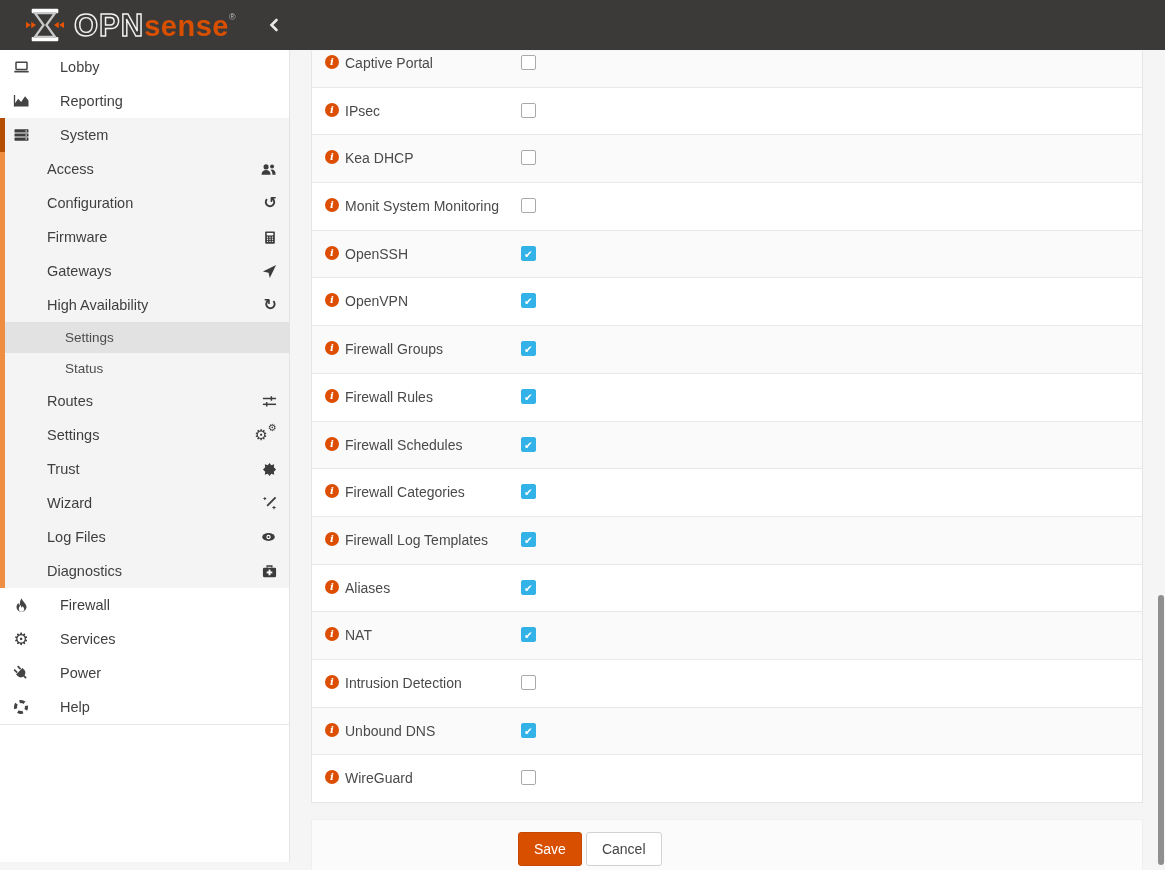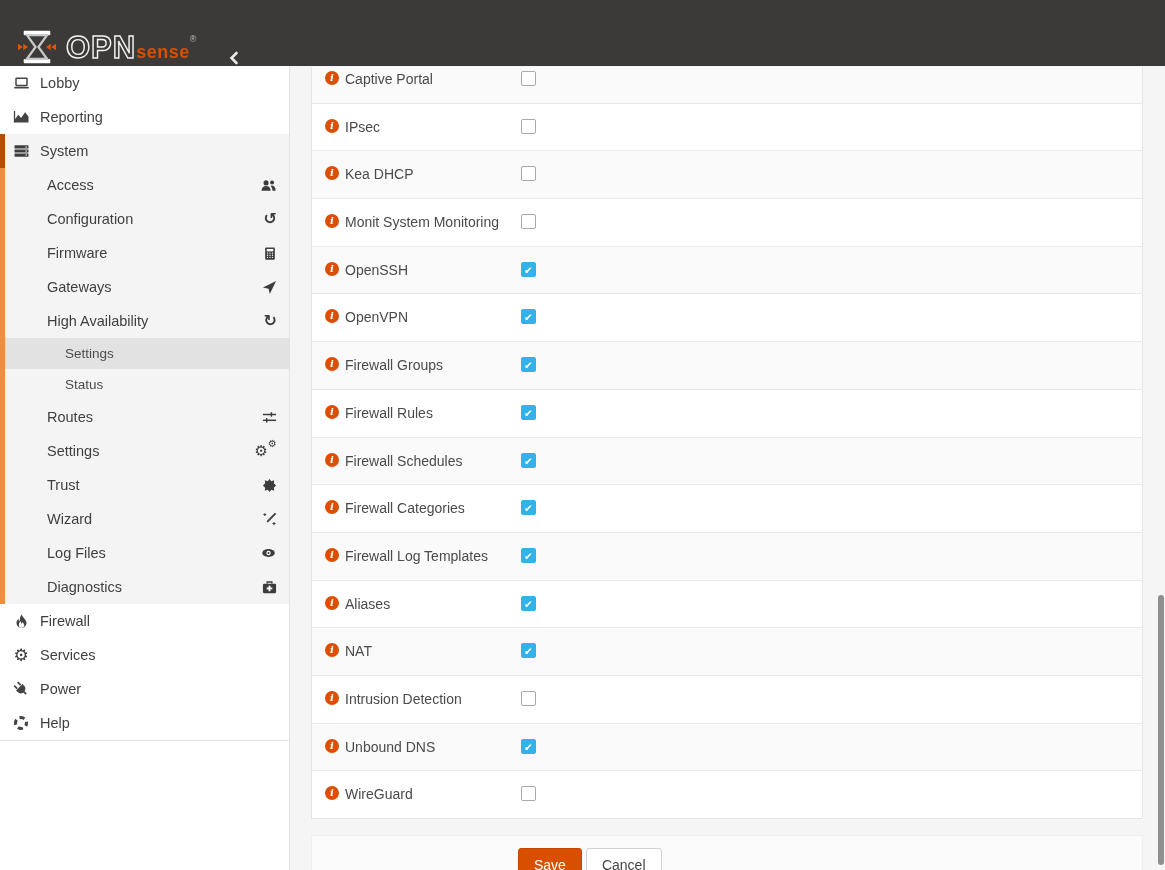--- a/index.html
+++ b/index.html
@@ -1,48 +1,48 @@
 <!DOCTYPE html>
 <html><head>
 <meta charset="utf-8">
 <style>
   * { margin:0; padding:0; box-sizing:border-box; }
   html,body { width:1165px; height:870px; overflow:hidden;
     font-family:"Liberation Sans", sans-serif; background:#f5f5f5; color:#404040; }
 
   
-  .topbar { position:relative; height:66px; background:#3b3a38; display:flex; align-items:flex-end;
-    padding:0 8px 0 18px; z-index:10; }
+  .topbar { position:relative; height:50px; background:#3b3a38; display:flex; align-items:center;
+    padding:0 8px 0 26px; z-index:10; }
   .brand { display:flex; align-items:center; gap:4px; cursor:pointer; }
   .brand-txt { display:flex; align-items:baseline; margin-left:6px; }
   .brand-opn { font-size:31px; font-weight:bold; letter-spacing:1px; color:#fff; line-height:1; }
   @supports (-webkit-text-stroke: 1px #fff) {
     .brand-opn { -webkit-text-stroke:1.4px #f2f2f2; -webkit-text-fill-color:transparent; }
   }
-  .brand-sense { font-size:18px; font-weight:bold; color:#d94f00; letter-spacing:0.5px; line-height:1; }
+  .brand-sense { font-size:29px; font-weight:bold; color:#d94f00; letter-spacing:0.5px; line-height:1; }
   .brand-tm { font-size:9px; color:#bdbdbd; align-self:flex-start; margin-top:2px; }
   .collapse-btn { margin-left:30px; cursor:pointer; display:flex; align-items:center; }
   .head-right { margin-left:auto; display:flex; align-items:center; }
   .hostname { color:#dcdcdc; font-size:15px; letter-spacing:0.2px; }
   .status-dot { width:13px; height:13px; border-radius:50%; background:#8c8c8c; margin:0 21px 0 23px; }
   .search-group { display:flex; width:330px; height:35px; border-radius:3px; overflow:hidden;
     border:1px solid #2c2b2a; }
   .search-addon { width:42px; background:#ededed; border-right:1px solid #d6d6d6;
     display:flex; align-items:center; justify-content:center; }
   .search-input { flex:1; border:none; outline:none; background:#fff; font-size:14px; padding:0 8px;
     font-family:"Liberation Sans", sans-serif; }
 
   
   .layout { display:flex; height:812px; }
 
   
   .sidebar { width:290px; flex:none; background:#fff; border-right:1px solid #e3e3e3; overflow:hidden; }
   .menu { border-bottom:1px solid #e6e6e6; }
   .m-item { height:34px; display:flex; align-items:center; padding:0 12px 0 10px;
-    font-size:14.5px; color:#3f3f3f; cursor:pointer; }
+    font-size:14.5px; color:#3f3f3f; cursor:pointer;gap:20px; }
   .m-item .l-ico { width:22px; flex:none; display:flex; justify-content:center; margin-right:8px; }
   .m-item .m-label { flex:1; }
   .m-item .r-ico { flex:none; width:24px; display:flex; justify-content:flex-end; color:#3c3c3c; }
   .uni { font-size:15px; line-height:1; color:#3c3c3c; font-family:"DejaVu Sans", sans-serif; }
   .uni.small { font-size:10px; }
   
   .sys-block { position:relative; background:#f4f4f4; }
   .sys-accent { position:absolute; left:0; top:0; width:5px; height:100%; background:#ee8e42; }
   .sys-accent-head { position:absolute; left:0; top:0; width:5px; height:34px; background:#b54d05; }
   .sys-block .m-item { }

